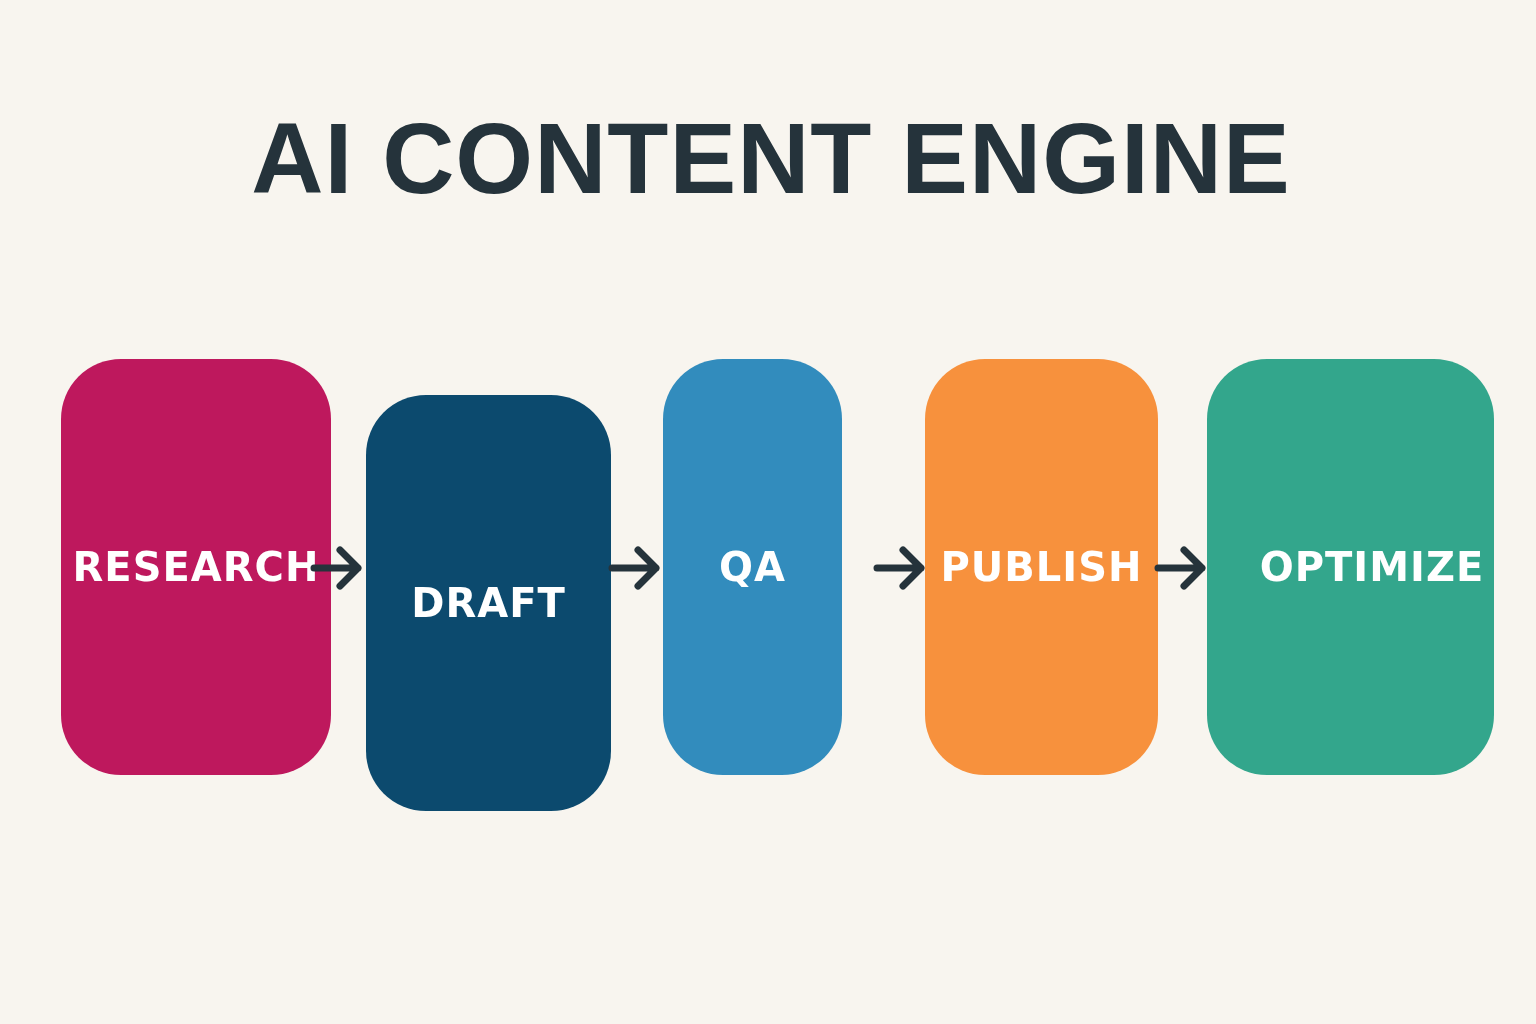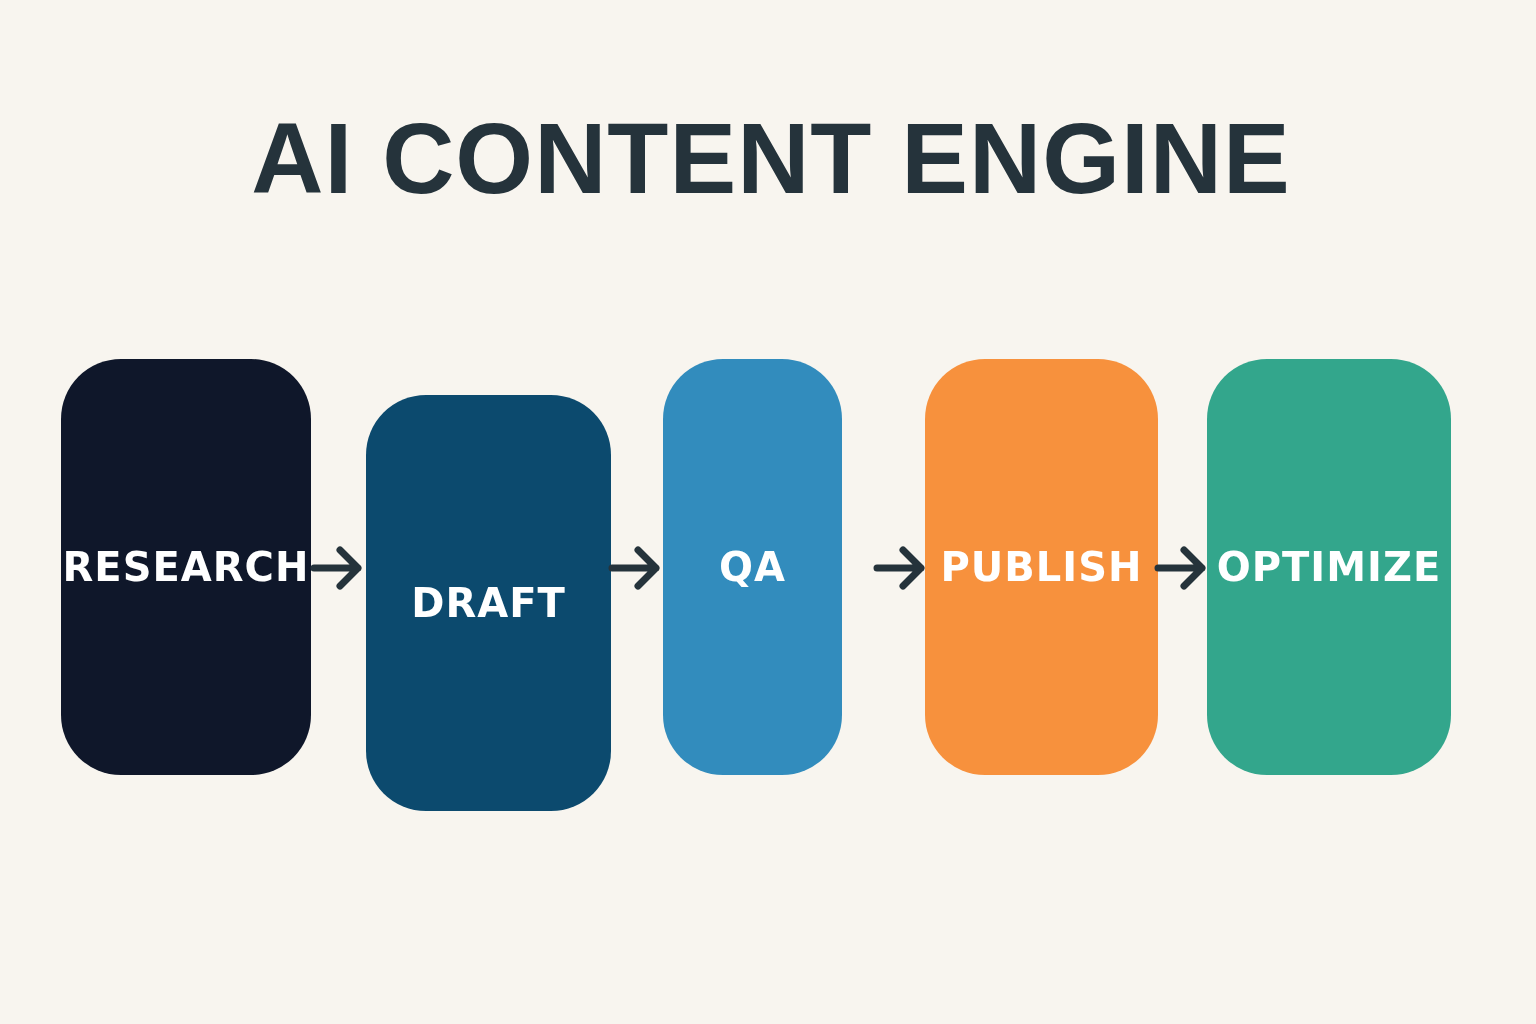--- a/index.html
+++ b/index.html
@@ -46,21 +46,21 @@
       top: 542px;
       width: 54px; height: 52px;
     }
     .arrow svg { display: block; }
   </style>
 </head>
 <body>
 
 <div class="title">AI CONTENT ENGINE</div>
 
-<div class="stage" style="left:61px; width:250px; background:#0f172a;">
+<div class="stage" style="left:61px; width:270px; background:#be185d;">
   <span>RESEARCH</span>
 </div>
 
 <div class="arrow" style="left:310px;">
   <svg width="54" height="52" viewBox="0 0 54 52">
       <path d="M4 26 H48 M30 8 L48 26 L30 44" fill="none" stroke="#25333b" stroke-width="7" stroke-linecap="round" stroke-linejoin="round"></path>
     </svg>
 </div>
 
 <div class="stage" style="left:366px; width:245px; background:#0c4a6e;margin-top:36px;">
@@ -86,15 +86,15 @@
 <div class="stage" style="left:925px; width:233px; background:#f7913d;text-align:right;">
   <span>PUBLISH</span>
 </div>
 
 <div class="arrow" style="left:1154px;">
   <svg width="54" height="52" viewBox="0 0 54 52">
       <path d="M4 26 H48 M30 8 L48 26 L30 44" fill="none" stroke="#25333b" stroke-width="7" stroke-linecap="round" stroke-linejoin="round"></path>
     </svg>
 </div>
 
-<div class="stage" style="left:1207px; width:244px; background:#33a68c;">
+<div class="stage" style="left:1207px; width:244px; background:#33a68c;padding-left:43px;">
   <span>OPTIMIZE</span>
 </div>
 
 </body></html>

